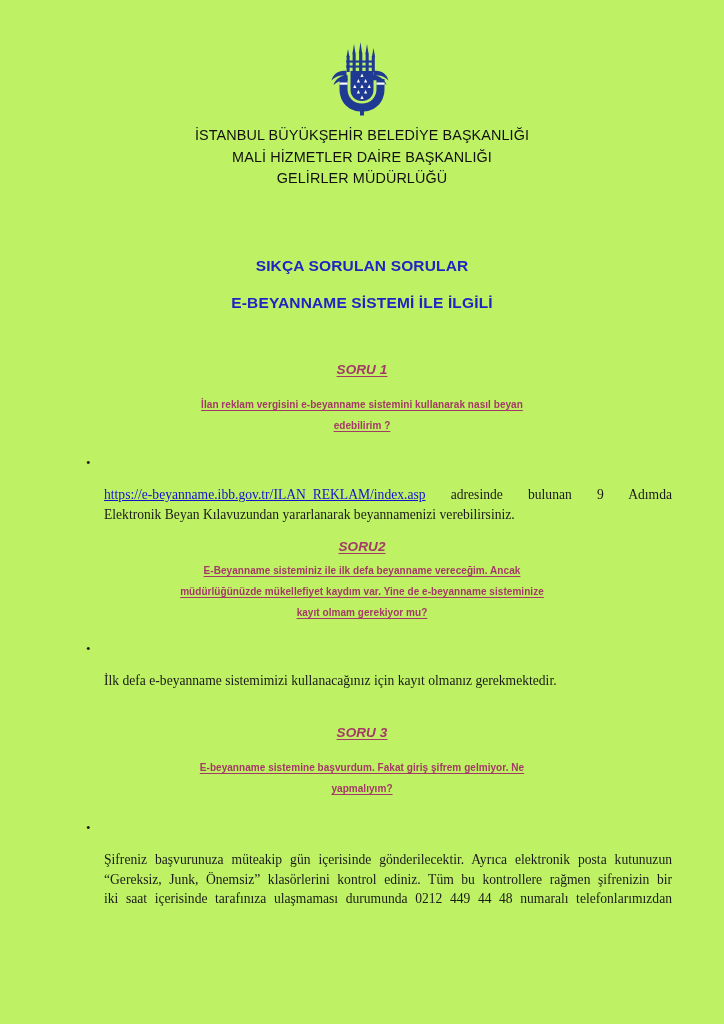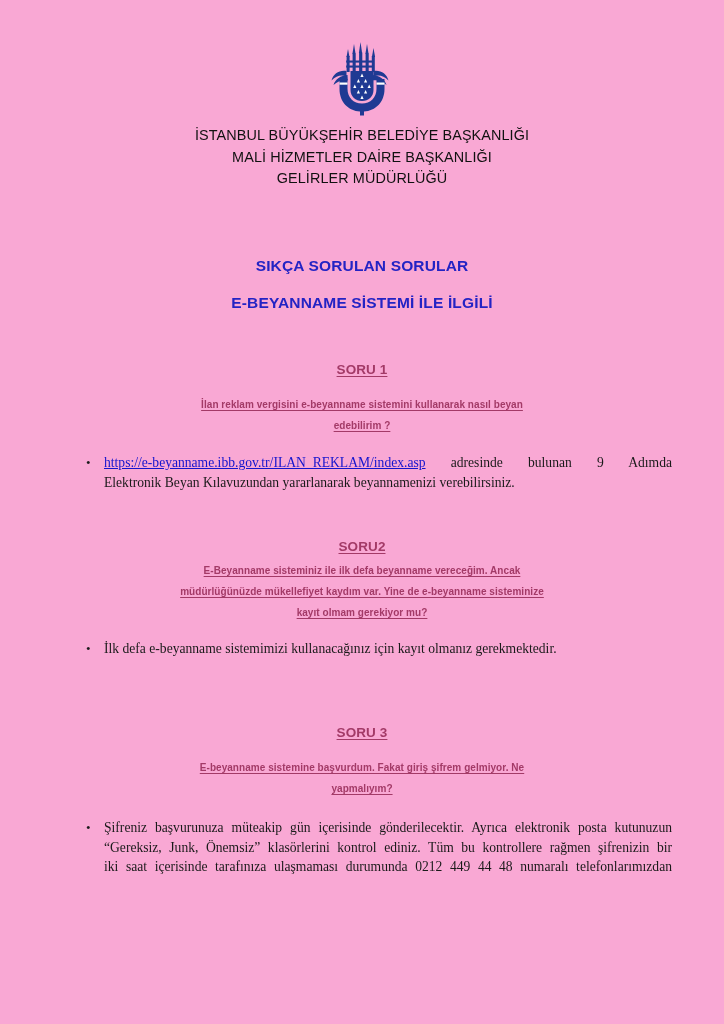--- a/index.html
+++ b/index.html
@@ -11,21 +11,21 @@
     width: 724px;
     height: 1024px;
     position: relative;
     font-family: "Liberation Serif", "DejaVu Serif", serif;
     overflow: hidden;
   }
 
   .page {
     position: absolute;
     inset: 0;
-    background: #f9a8d4;
+    background: #bef264;
   }
 
   
   .logo-wrap {
     position: absolute;
     top: 42px;
     left: 0;
     width: 724px;
     text-align: center;
     line-height: 0;
@@ -70,20 +70,21 @@
     text-align: center;
     font-family: "Liberation Sans", "DejaVu Sans", sans-serif;
     font-size: 13.5px;
     font-weight: bold;
     color: #A33A67;
     letter-spacing: 0.1px;
   }
   .soru-label span {
     text-decoration: underline;
     text-underline-offset: 2px;
+    font-style: italic;
   }
 
   .soru-question {
     position: absolute;
     font-family: "Liberation Sans", "DejaVu Sans", sans-serif;
     font-size: 10px;
     font-weight: bold;
     color: #A33A67;
     line-height: 21px;
     letter-spacing: 0.05px;
@@ -120,20 +121,21 @@
     top: 0;
     width: 18px;
     font-size: 13px;
     line-height: 19.5px;
     color: #1a1a1a;
   }
   .answer .atext {
     display: block;
     margin-left: 18px;
     text-align: justify;
+    margin-top: 32px;
   }
   .answer .atext.nojustify { text-align: left; }
 
   a.doclink {
     color: #1414CE;
     text-decoration: underline;
     text-underline-offset: 1px;
   }
 
   

